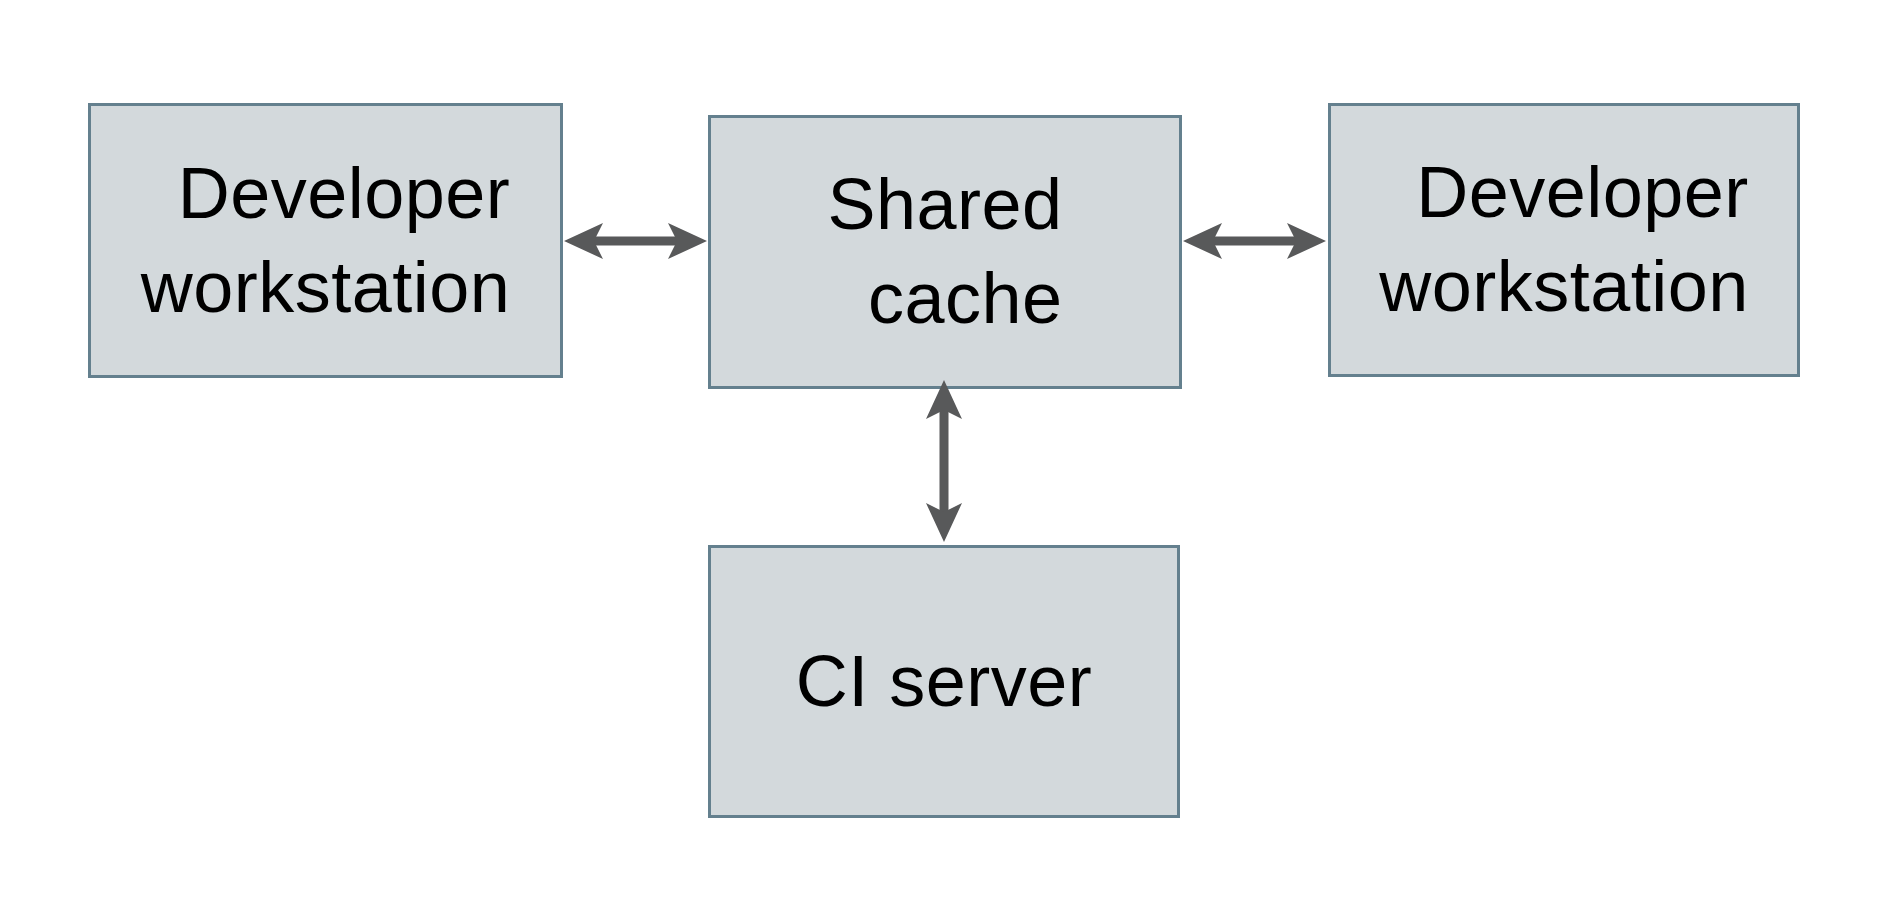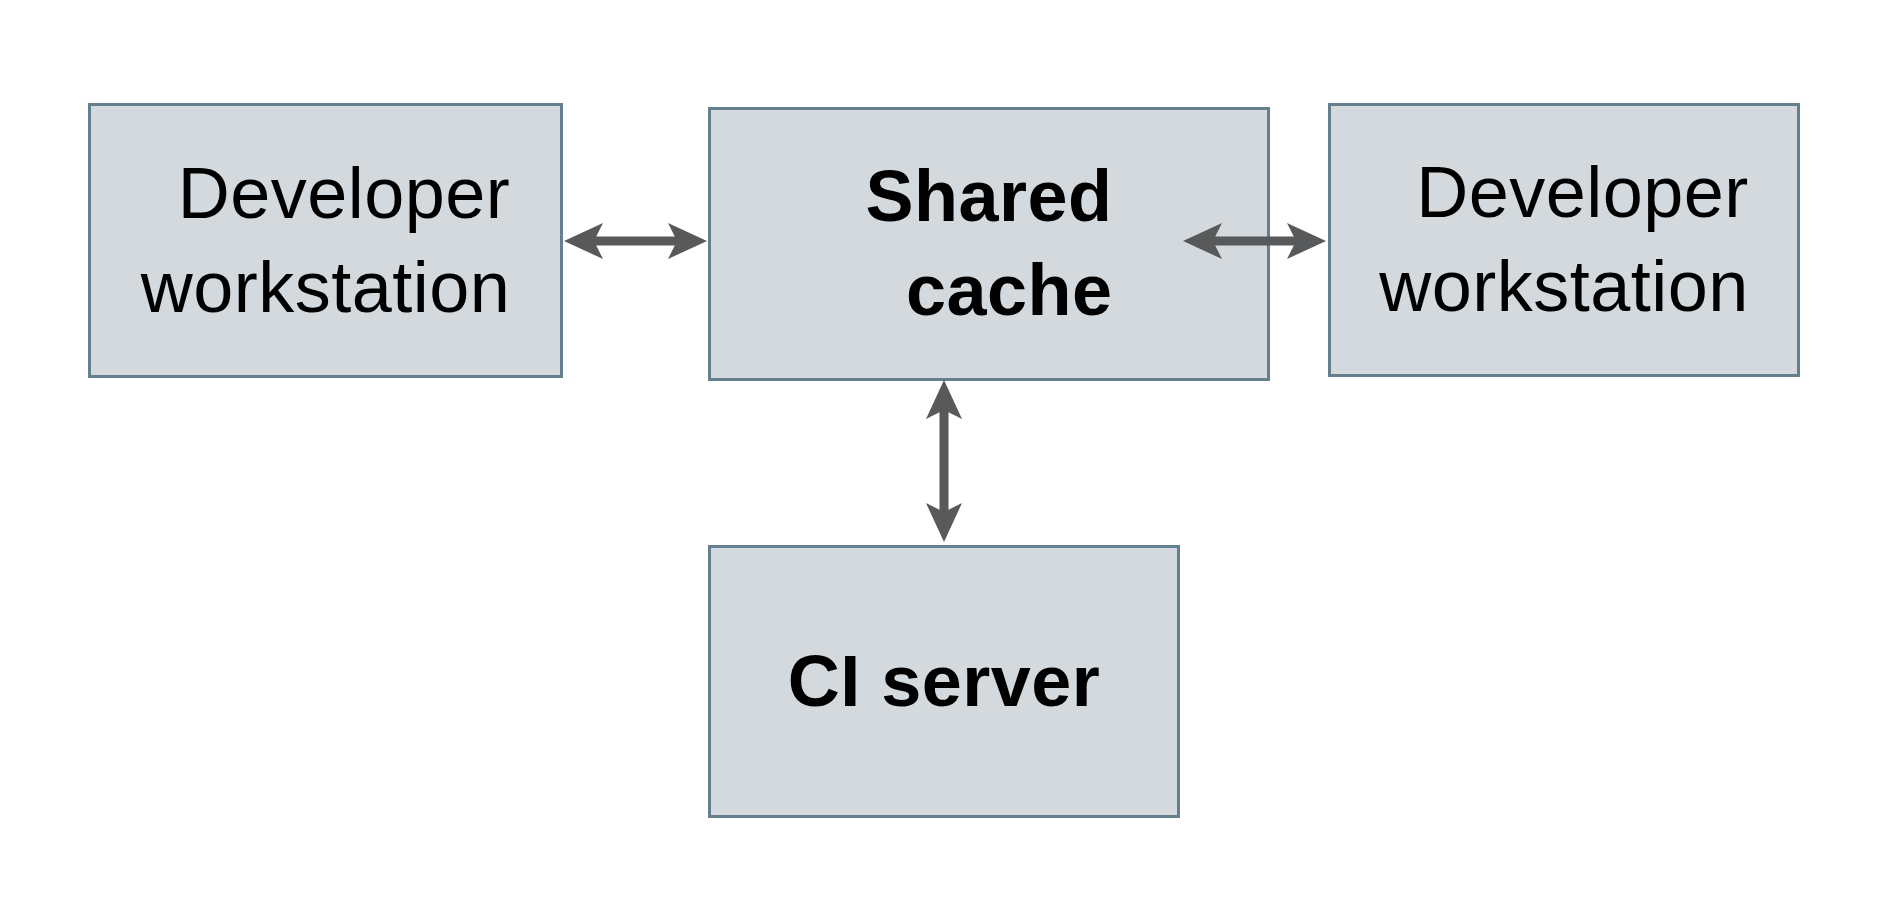--- a/index.html
+++ b/index.html
@@ -26,23 +26,23 @@
     text-align: right;
   }
   .node .label {
     font-size: 72px;
     line-height: 1.3;
     color: #000000;
     white-space: pre-line;
     letter-spacing: 0.5px;
   }
   .node-left   { left:  88px; top: 103px; width: 475px; height: 275px; }
-  .node-center { left: 708px; top: 107px; width: 562px; height: 274px; font-weight: bold; }
+  .node-center { left: 708px; top: 115px; width: 474px; height: 274px; }
   .node-right  { left: 1328px; top: 103px; width: 472px; height: 274px; }
-  .node-ci     { left: 708px; top: 545px; width: 472px; height: 273px; font-weight: bold; }
+  .node-ci     { left: 708px; top: 545px; width: 472px; height: 273px; }
   .edges {
     position: absolute;
     left: 0; top: 0;
     width: 1900px;
     height: 922px;
     pointer-events: none;
   }
 </style>
 </head>
 <body>

